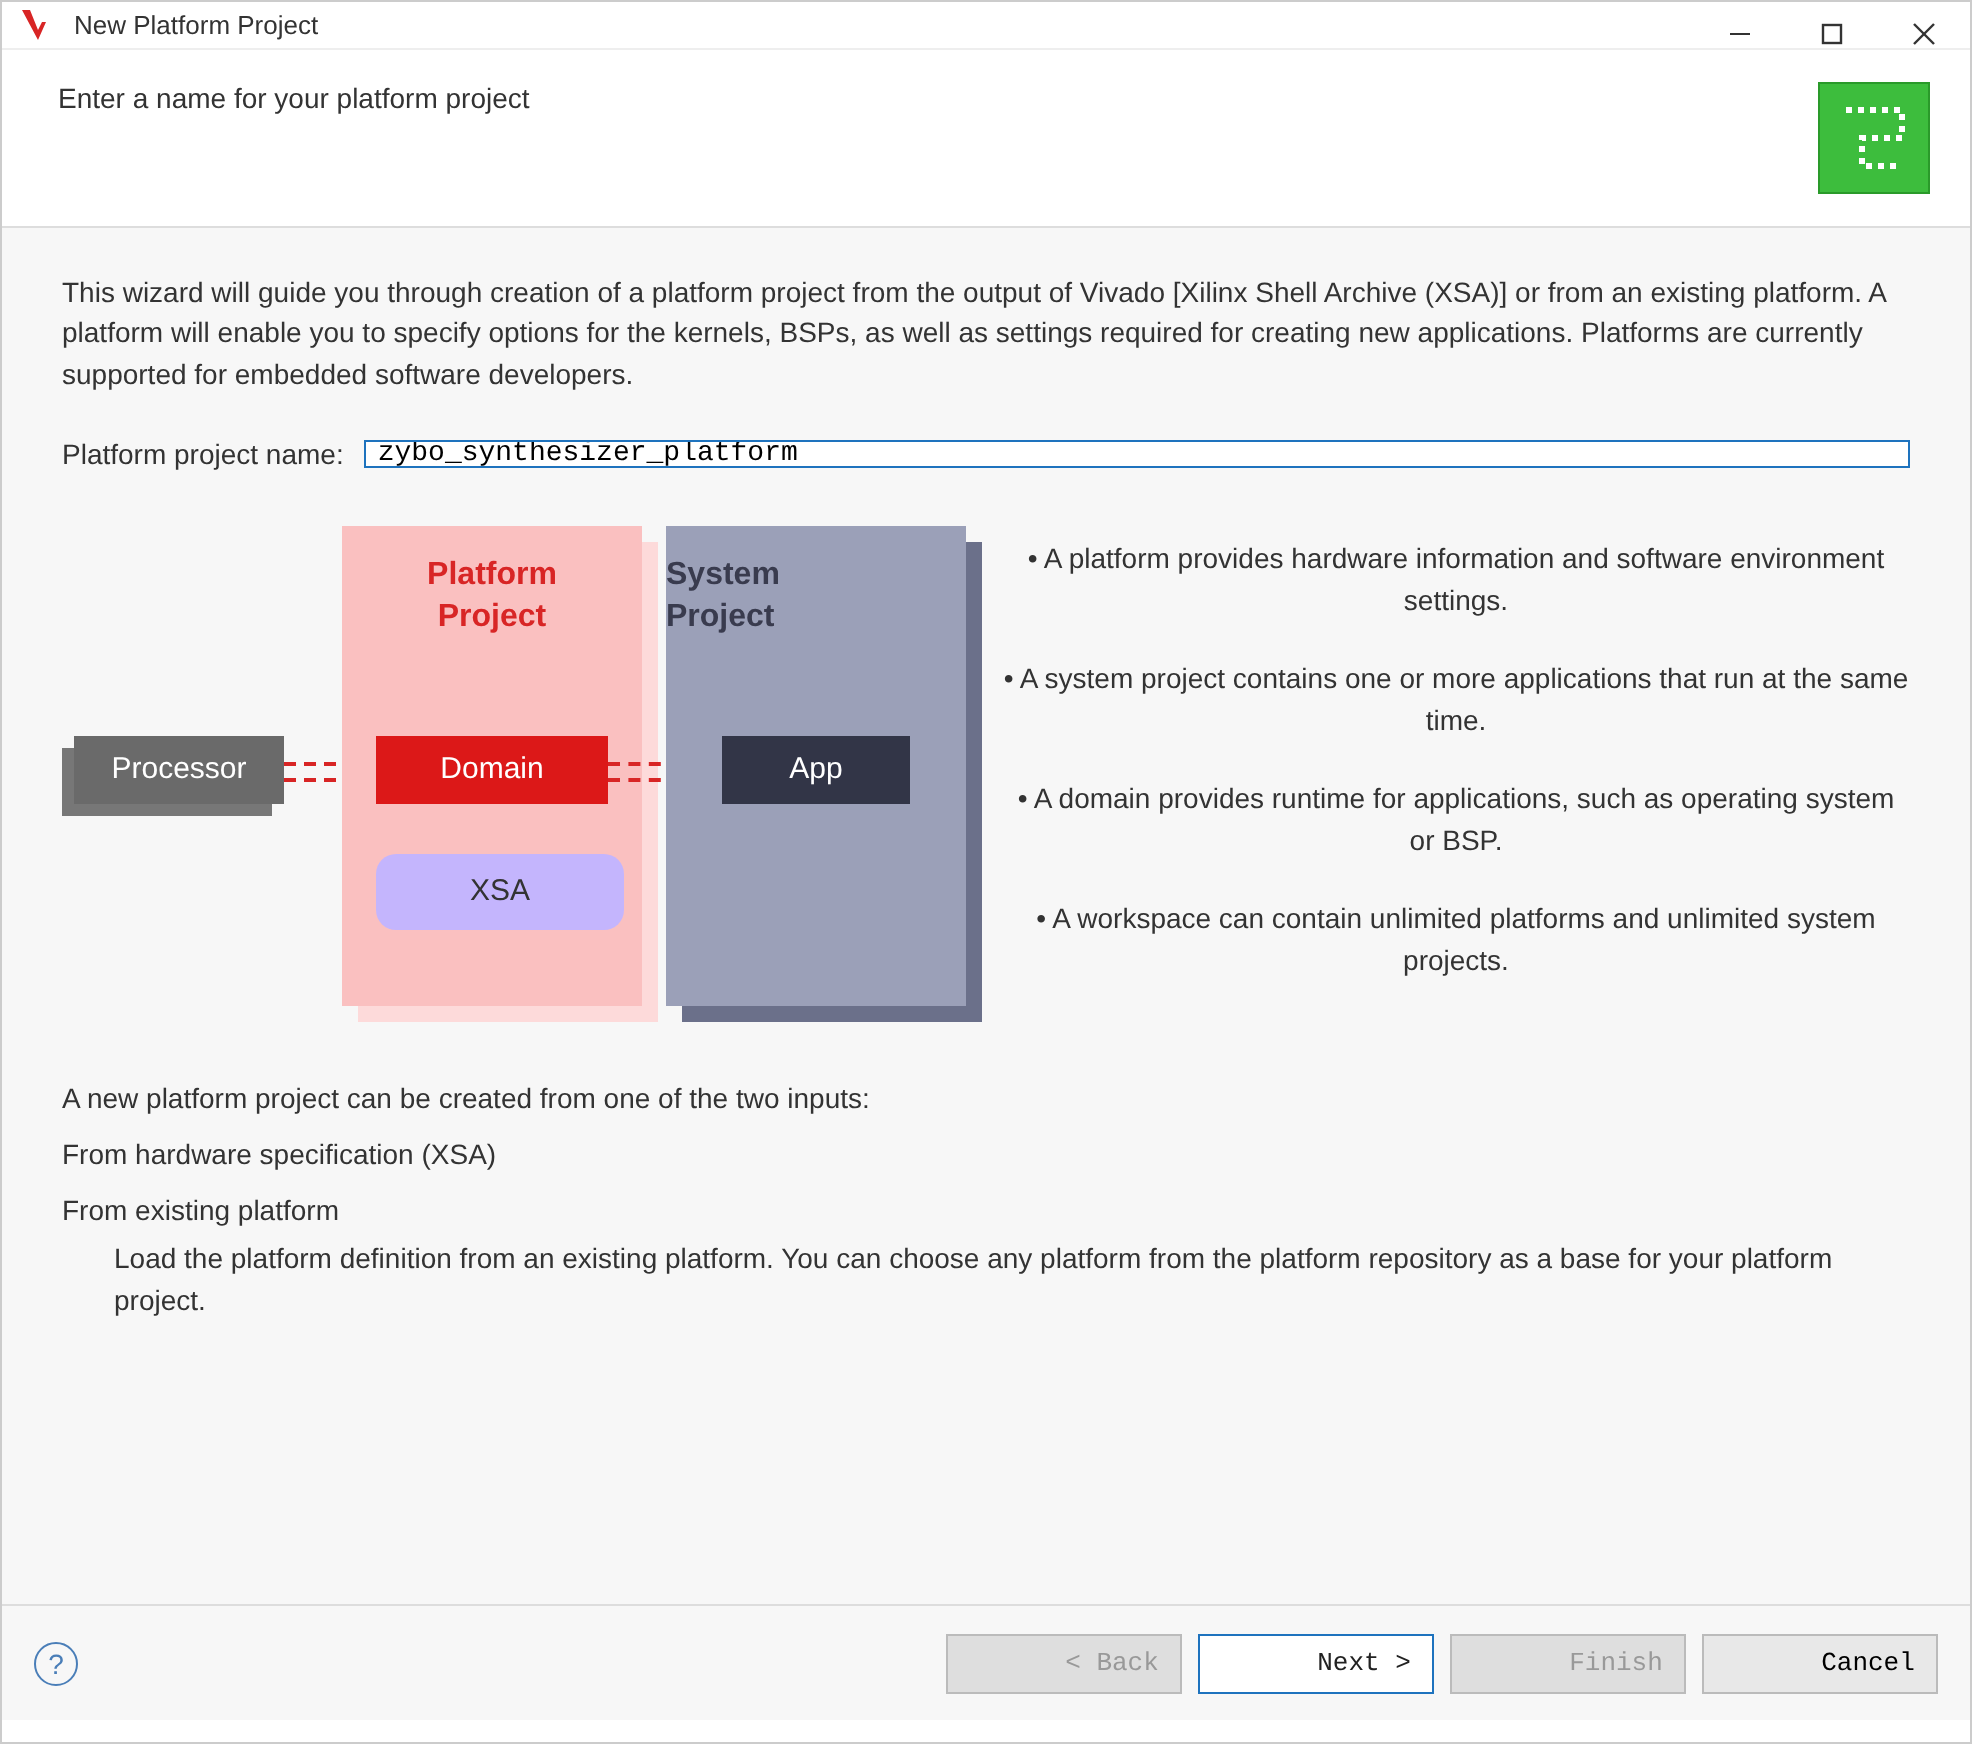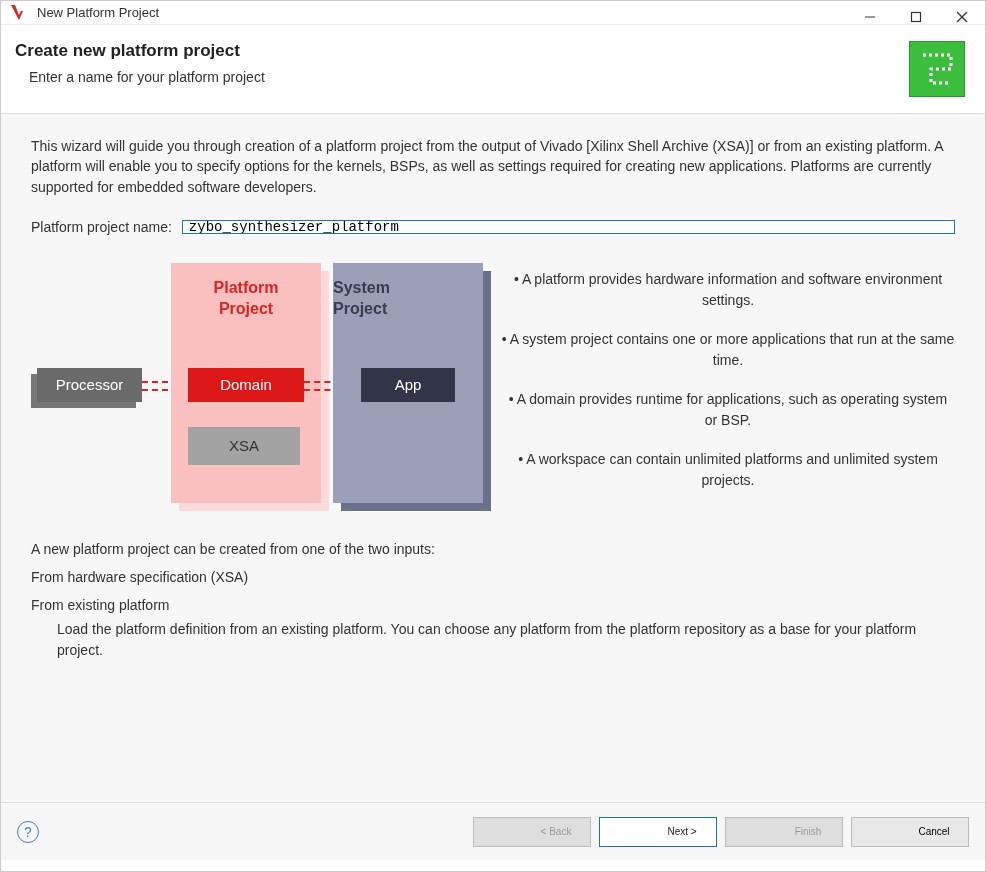--- a/index.html
+++ b/index.html
@@ -164,23 +164,24 @@
     line-height:1.35;
   }
   .domain {
     left: 157px; top: 107px;
     width: 116px; height: 34px;
     background: #dc1818;
     color:#fff;
   }
   .xsa {
     left: 157px; top: 166px;
-    width: 112px; height: 38px;
-    background: #a3a3a3;
+    width: 124px; height: 38px;
+    background: #c4b5fd;
     color:#333;
+    border-radius:10px;
   }
   .sys-shadow {
     position:absolute;
     left: 310px; top: 10px;
     width: 150px; height: 240px;
     background: #6b708a;
   }
   .sys {
     left: 302px; top: 2px;
     width: 150px; height: 240px;
@@ -247,22 +248,22 @@
     font-size: 14px;
     cursor:pointer;
   }
   .spacer { flex:1; }
   .btn {
     width: 118px;
     height: 30px;
     margin-left: 8px;
     border: 1px solid #bbb;
     background: #dedede;
-    font-size: 10px;
-    font-family:Liberation Sans, sans-serif;
+    font-size: 13px;
+    font-family:Liberation Mono, monospace;
     cursor: pointer;
     padding-left: 48px;
   }
   .btn:disabled {
     color: #999;
     cursor: default;
   }
   .btn.primary {
     background: #fff;
     border: 1.5px solid #1e73be;
@@ -297,21 +298,20 @@
       <svg width="12" height="12">
           <line x1="1" y1="1" x2="11" y2="11" stroke="#333" stroke-width="1.2"></line>
           <line x1="11" y1="1" x2="1" y2="11" stroke="#333" stroke-width="1.2"></line>
         </svg>
     </div>
   </div>
 </div>
 
 <div class="header">
   <div class="header-left">
-    <h1>Create new platform project</h1>
     <p>Enter a name for your platform project</p>
   </div>
   <div class="header-icon">
     <svg width="44" height="44" viewBox="0 0 44 44">
       <rect x="2" y="2" width="40" height="40" fill="none"></rect>
       <g stroke="#fff" stroke-width="3" stroke-dasharray="3,3" fill="none">
         <path d="M8 8 H36 V22 H16 V36 H36"></path>
       </g>
     </svg>
   </div>

